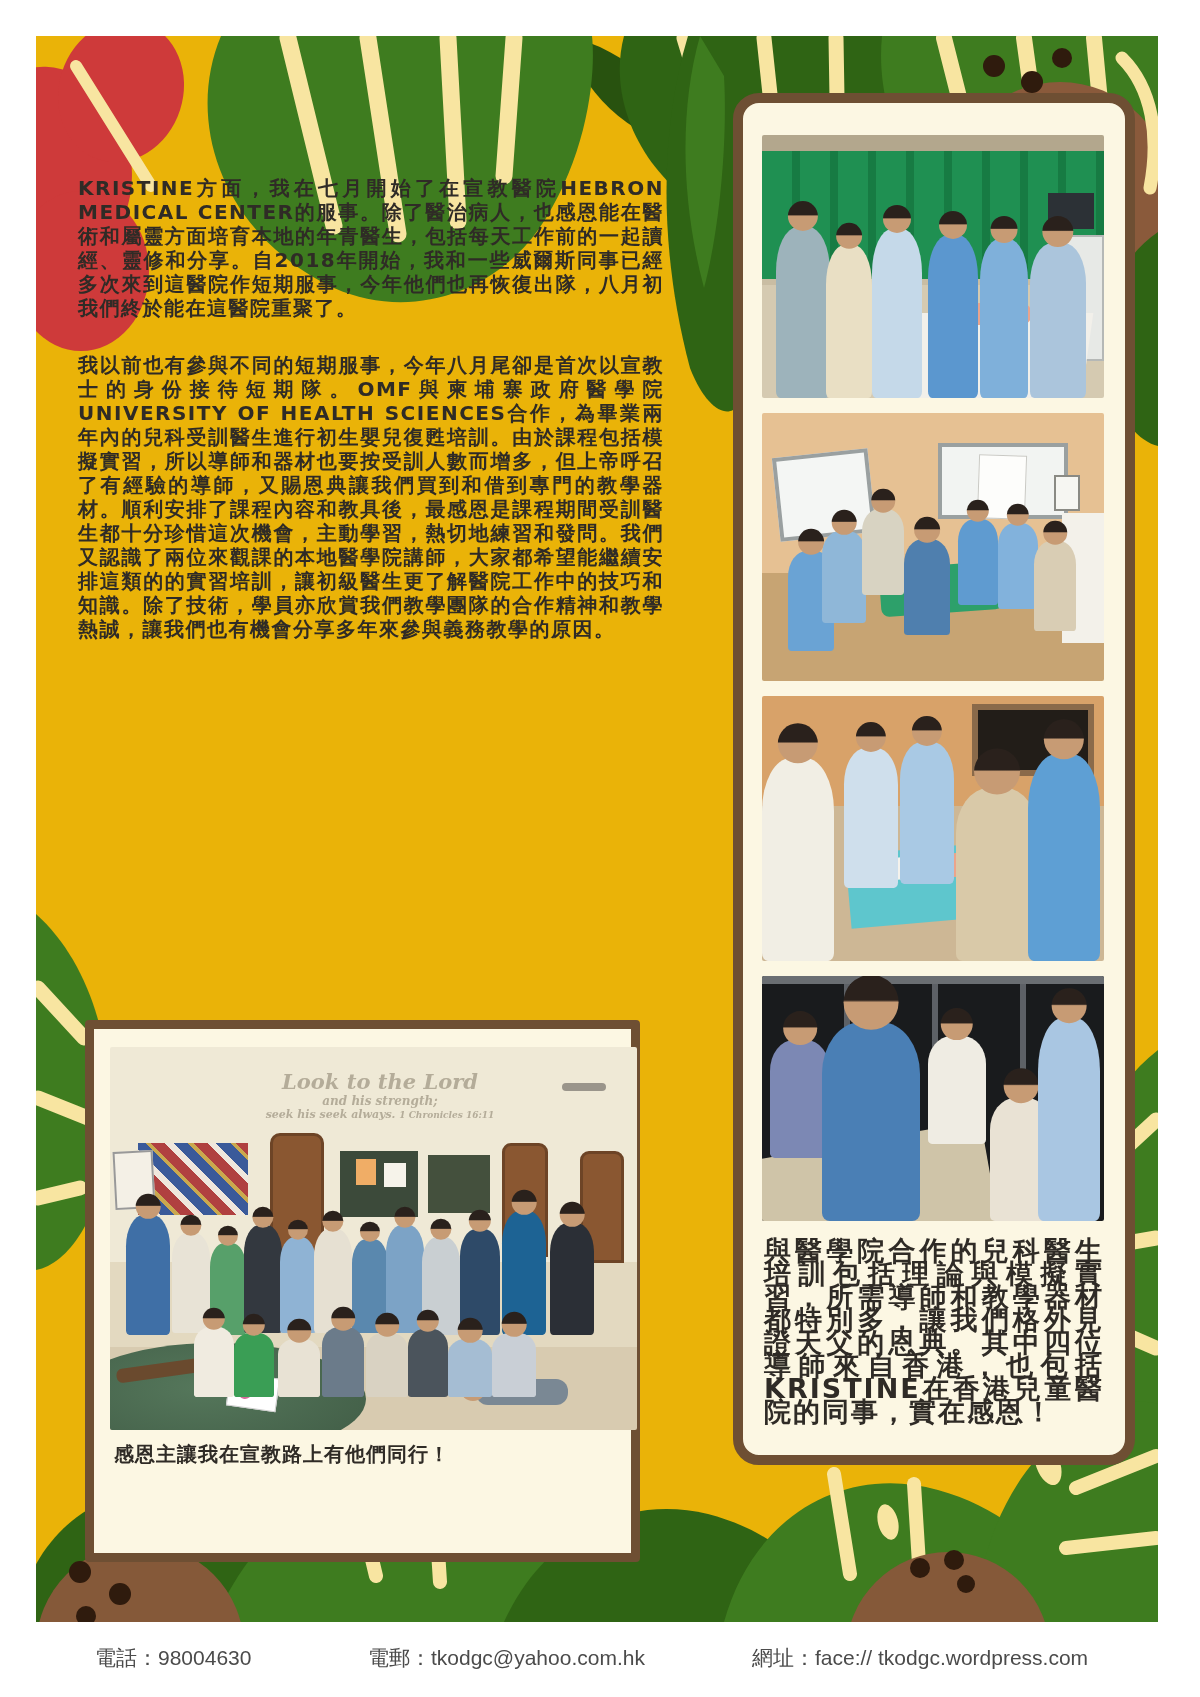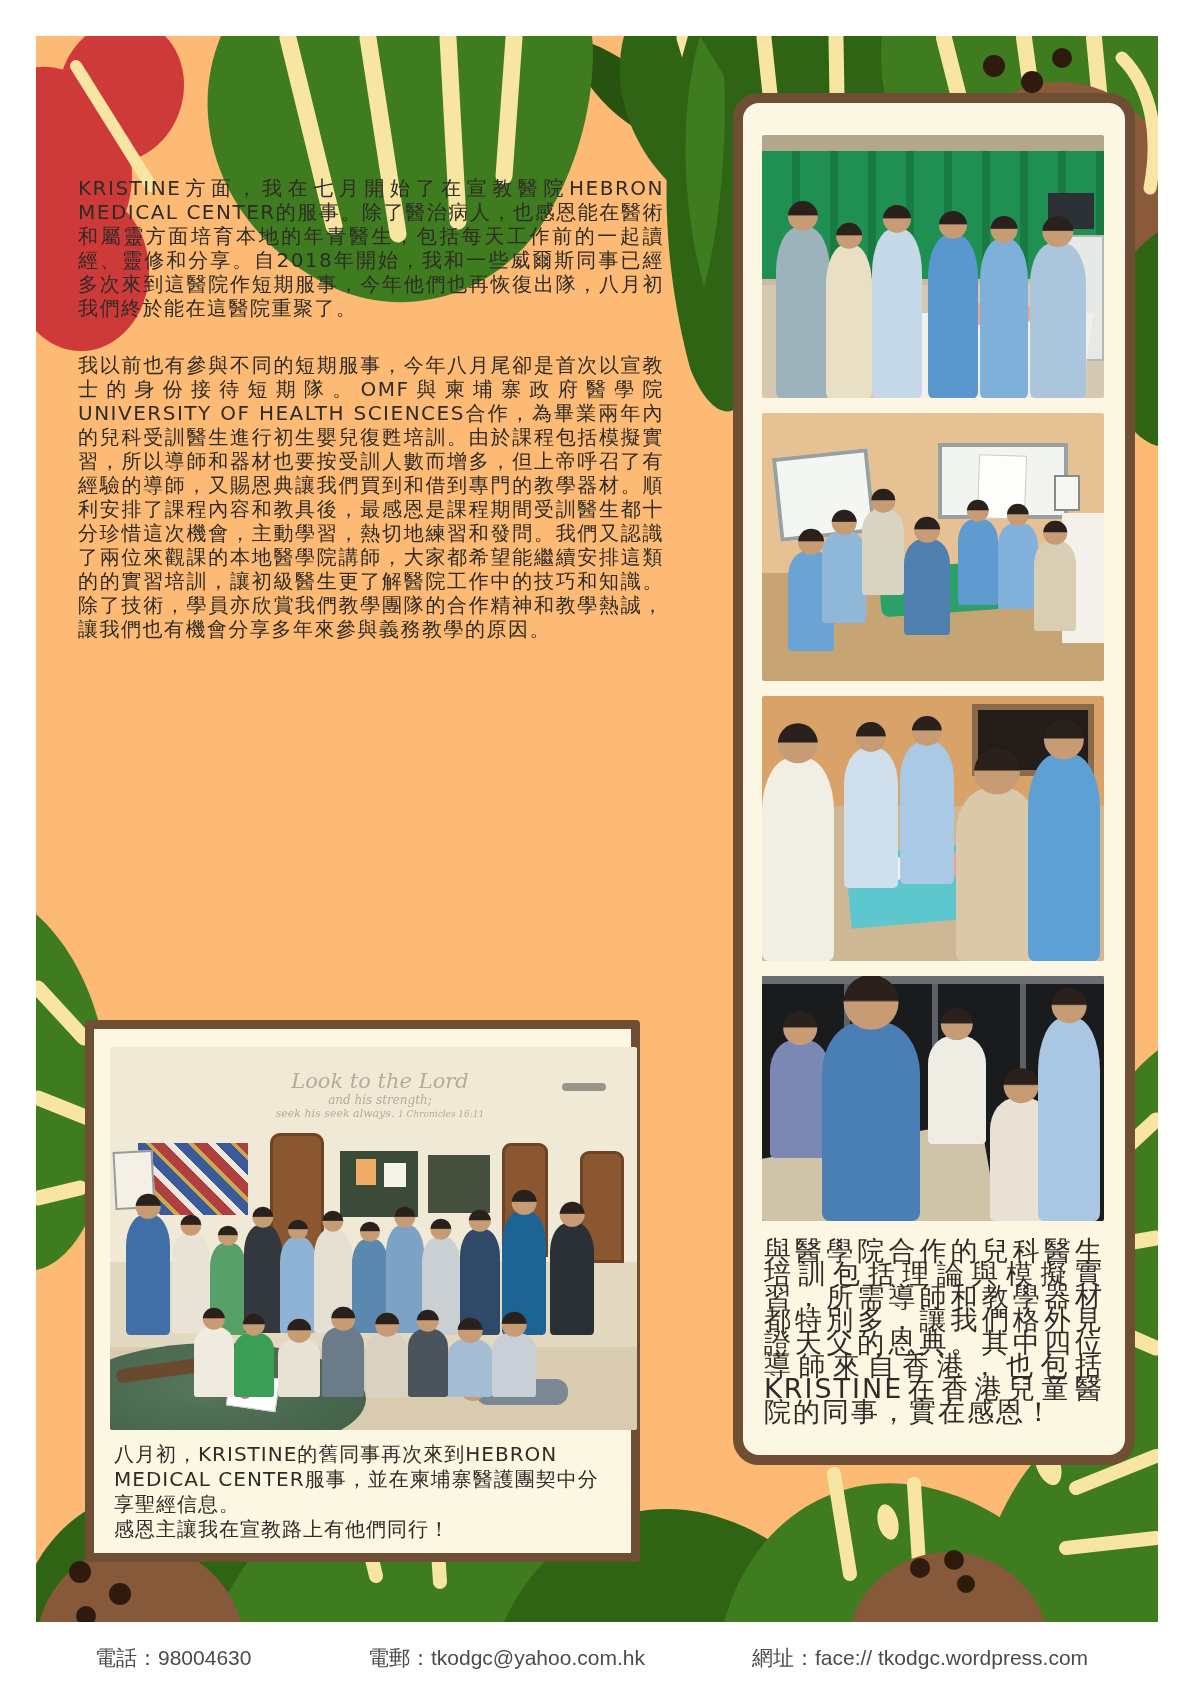--- a/index.html
+++ b/index.html
@@ -2,21 +2,21 @@
 <html><head>
 <meta charset="utf-8">
 <style>
   html,body{margin:0;padding:0;}
   body{
     width:1200px;height:1697px;position:relative;background:#ffffff;
     font-family:"DejaVu Sans",sans-serif;color:#2f2b26;
   }
   .content{
     position:absolute;left:36px;top:36px;width:1122px;height:1586px;
-    background:#fdba74;overflow:hidden;
+    background:#eab308;overflow:hidden;font-weight:bold;
   }
   .decor{position:absolute;left:0;top:0;width:1122px;height:1586px;z-index:1;}
   
   .article{
     position:absolute;left:42px;top:140px;width:586px;z-index:2;
     font-size:20px;line-height:24px;letter-spacing:1.5px;text-align:justify;
   }
   .article p{margin:0 0 33px 0;}
   
   .panel{
@@ -254,21 +254,20 @@
           <div class="person" style="left: 84px; top: 280px; width: 40px; height: 70px; background: rgb(240, 235, 224);"></div>
           <div class="person" style="left: 124px; top: 286px; width: 40px; height: 64px; background: rgb(58, 158, 85);"></div>
           <div class="person" style="left: 168px; top: 292px; width: 42px; height: 58px; background: rgb(232, 226, 212);"></div>
           <div class="person" style="left: 212px; top: 280px; width: 42px; height: 70px; background: rgb(107, 123, 138);"></div>
           <div class="person" style="left: 256px; top: 286px; width: 42px; height: 64px; background: rgb(217, 210, 194);"></div>
           <div class="person" style="left: 298px; top: 282px; width: 40px; height: 68px; background: rgb(75, 84, 92);"></div>
           <div class="person" style="left: 338px; top: 292px; width: 44px; height: 58px; background: rgb(165, 189, 211);"></div>
           <div class="person" style="left: 382px; top: 286px; width: 44px; height: 64px; background: rgb(201, 207, 214);"></div>
         </div>
       <div class="card-caption">
-        <p>八月初，KRISTINE的舊同事再次來到HEBRON MEDICAL CENTER服事，並在柬埔寨醫護團契中分享聖經信息。</p>
         <p>感恩主讓我在宣教路上有他們同行！</p>
       </div>
     </div>
   </div>
 
   <div class="footer">
     <span class="f-phone">電話：98004630</span>
     <span class="f-email">電郵：tkodgc@yahoo.com.hk</span>
     <span class="f-web">網址：face:// tkodgc.wordpress.com</span>
   </div>

